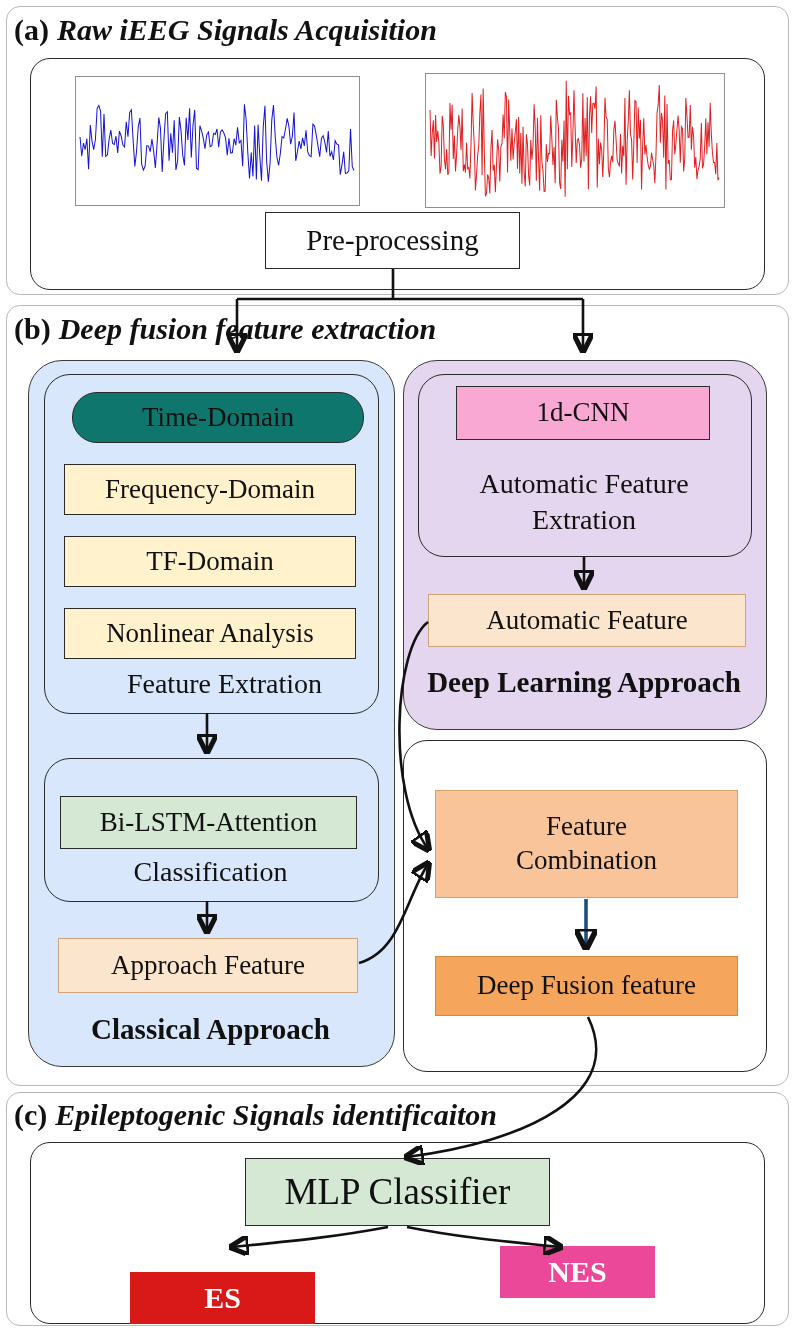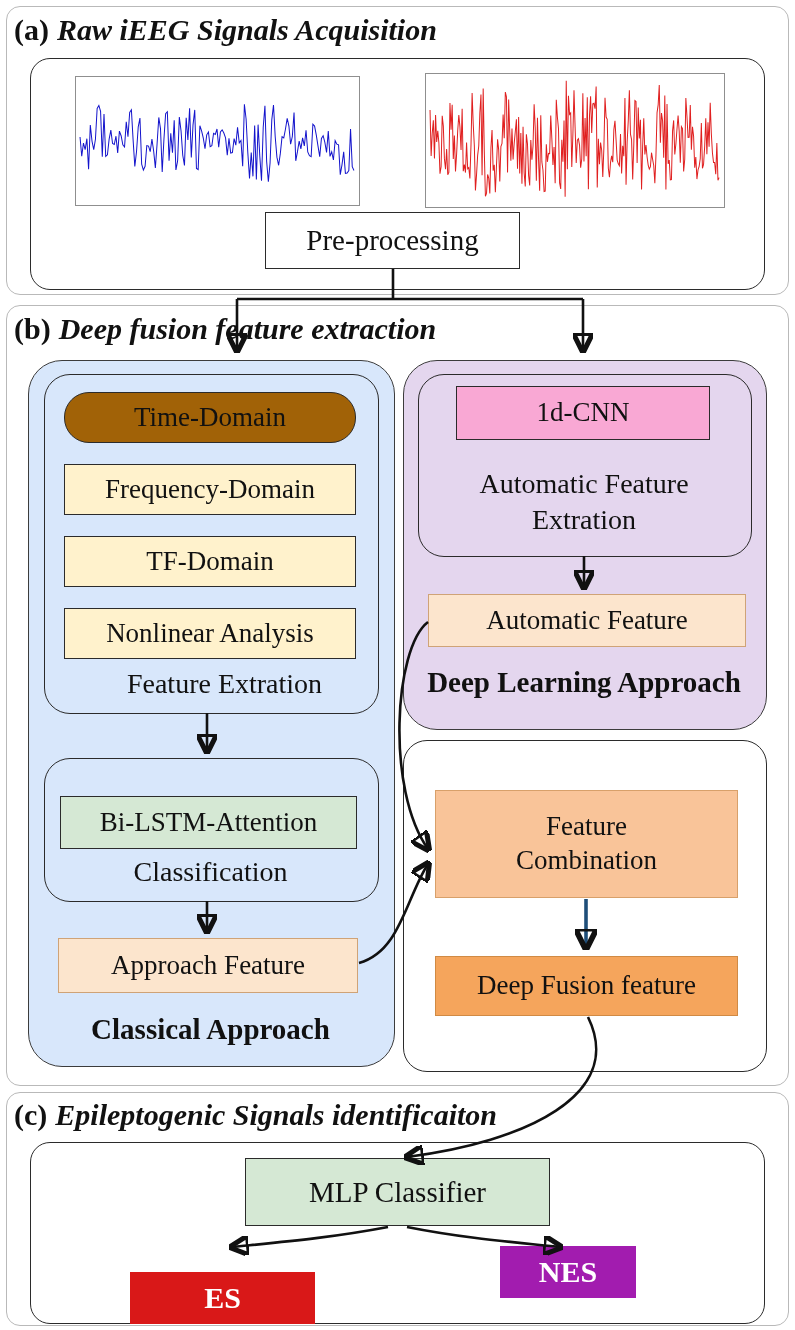--- a/index.html
+++ b/index.html
@@ -58,21 +58,21 @@
   </div>
 
   <div class="panel-outer" style="left:6px;top:305px;width:781px;height:779px;"></div>
   <div class="panel-title" style="left:14px;top:312px;">
     <span class="prefix">(b)</span><span class="rest">Deep fusion feature extraction</span>
   </div>
 
   <div class="container" style="left:28px;top:360px;width:365px;height:705px;background:#D8E7FB;"></div>
 
   <div class="subgroup" style="left:44px;top:374px;width:333px;height:338px;"></div>
-  <div class="box" style="left:64px;top:392px;width:292px;height:51px;background:#a16207;border-radius:25px;">
+  <div class="box" style="left:72px;top:392px;width:292px;height:51px;background:#0f766e;border-radius:25px;">
     <span>Time-Domain</span>
   </div>
   <div class="box" style="left:64px;top:464px;width:292px;height:51px;background:#FFF2CC;">
     <span>Frequency-Domain</span>
   </div>
   <div class="box" style="left:64px;top:536px;width:292px;height:51px;background:#FFF2CC;">
     <span>TF-Domain</span>
   </div>
   <div class="box" style="left:64px;top:608px;width:292px;height:51px;background:#FFF2CC;">
     <span>Nonlinear Analysis</span>
@@ -109,27 +109,27 @@
   <div class="box thin" style="left:435px;top:956px;width:303px;height:60px;background:#F5A55C;border-color:#d08a44;">
     <span>Deep Fusion feature</span>
   </div>
 
   <div class="panel-outer" style="left:6px;top:1092px;width:781px;height:232px;"></div>
   <div class="panel-title" style="left:14px;top:1098px;">
     <span class="prefix">(c)</span><span class="rest">Epileptogenic Signals identificaiton</span>
   </div>
   <div class="panel-inner" style="left:30px;top:1142px;width:733px;height:180px;"></div>
 
-  <div class="box" style="left:245px;top:1158px;width:305px;height:68px;background:#D5E8D4;font-size:29px;">
+  <div class="box" style="left:245px;top:1158px;width:305px;height:68px;background:#D5E8D4;font-size:37px;">
     <span>MLP Classifier</span>
   </div>
   <div class="result-box" style="left:130px;top:1246px;width:185px;height:52px;background:#D91818;margin-top:26px;">
     <span>ES</span>
   </div>
-  <div class="result-box" style="left:500px;top:1246px;width:136px;height:52px;background:#a21caf;">
+  <div class="result-box" style="left:500px;top:1246px;width:155px;height:52px;background:#ec4899;">
     <span>NES</span>
   </div>
 
   <svg id="arrow-overlay" viewBox="0 0 795 1330">
     <defs>
       <marker id="ah" viewBox="0 0 10 10" refX="8.5" refY="5" markerWidth="7.5" markerHeight="7.5" orient="auto-start-reverse">
         <path d="M0 0 L10 5 L0 10 z" fill="#111" stroke="none"></path>
       </marker>
       <marker id="ah-blue" viewBox="0 0 10 10" refX="8.5" refY="5" markerWidth="6" markerHeight="6" orient="auto-start-reverse">
         <path d="M0 0 L10 5 L0 10 z" fill="#1F4E79" stroke="none"></path>

